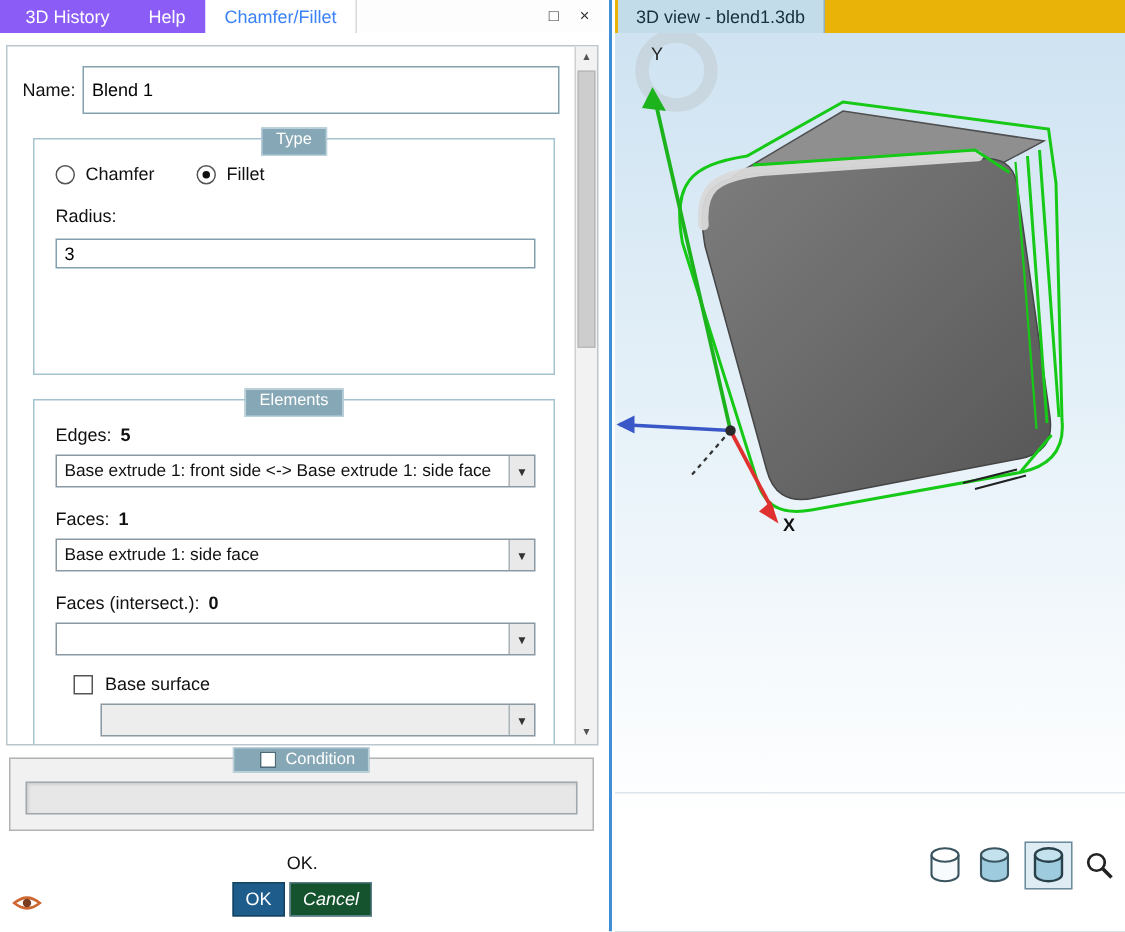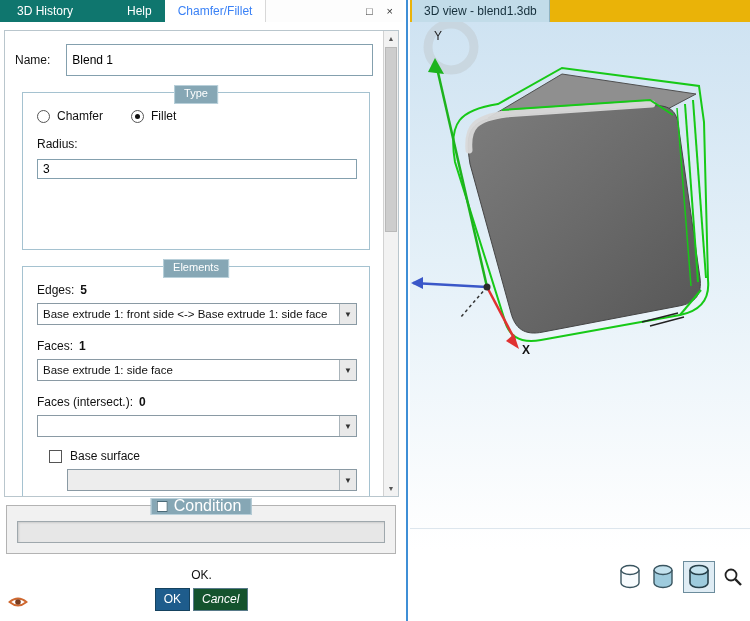--- a/index.html
+++ b/index.html
@@ -4,30 +4,30 @@
 <style>
   * { margin:0; padding:0; box-sizing:border-box; }
   html,body { width:750px; height:621px; overflow:hidden; }
   body { font-family:"Liberation Sans", sans-serif; font-size:12px; color:#111; background:#fff; }
   .app { display:flex; width:750px; height:621px; }
 
   
   .left-panel { width:403px; height:621px; position:relative; background:#fff; }
 
   .tabbar { position:absolute; top:0; left:0; right:0; height:22px; background:#fdfdfd; display:flex; align-items:stretch; }
-  .teal-seg { background:#0f766e; display:flex; align-items:stretch; padding-left:4px;gap:28px; }
+  .teal-seg { background:#8b5cf6; display:flex; align-items:stretch; padding-left:4px; }
   .tab { display:flex; align-items:center; padding:0 13px; font-size:12px; color:#fff; cursor:default; }
   .tab.active { background:#ffffff; color:#3b82f6; border-right:1px solid #d8d8d8; }
   .win-ctrls { margin-left:auto; display:flex; align-items:center; gap:14px; padding-right:10px; color:#333; }
   .win-btn { font-size:11px; line-height:1; cursor:default; }
 
   .form-outer { position:absolute; top:30px; left:4px; width:395px; height:467px; border:1px solid #b9c6cd; background:#fff; overflow:hidden; }
   .form-content { position:absolute; top:0; left:0; right:15px; bottom:0; }
 
-  .name-row { display:flex; align-items:center; margin:13px 10px 0 10px; gap:16px; }
+  .name-row { display:flex; align-items:center; margin:13px 10px 0 10px; gap:5px; }
   .txt-input { height:32px; border:1px solid #84a0ae; background:#fff; font-family:inherit; font-size:12px; padding:0 5px; flex:1; }
 
   .group { position:relative; border:1px solid #a5c2d0; margin:16px 13px 0 17px; padding:12px 8px 8px 8px; }
   .group-badge { position:absolute; top:-8px; left:50%; transform:translateX(-50%); background:#86a7b5; border:1px solid #b9d0da; color:#fff; font-size:11px; padding:0 9px 3px 9px; white-space:nowrap; line-height:14px; }
   .group.type-group { padding-bottom:70px; }
 
   .radio-line { display:flex; align-items:center; gap:28px; padding-left:6px; margin-top:4px; }
   .radio-row { display:flex; align-items:center; gap:7px; }
   .radio { width:13px; height:13px; border:1px solid #555; border-radius:50%; background:#fff; display:inline-block; position:relative; flex:0 0 auto; }
   .radio.checked::after { content:''; position:absolute; left:3px; top:3px; width:5px; height:5px; border-radius:50%; background:#101010; }
@@ -48,21 +48,21 @@
   .checkbox { width:13px; height:13px; border:1px solid #555; background:#fff; display:inline-block; flex:0 0 auto; }
   .checkbox.small { width:11px; height:11px; border:1px solid #4a6a78; }
 
   .vscroll { position:absolute; top:0; right:0; bottom:0; width:15px; background:#f2f2f2; border-left:1px solid #d2d2d2; }
   .vscroll .sbtn { position:absolute; left:0; right:0; height:15px; display:flex; align-items:center; justify-content:center; font-size:7px; color:#555; background:#f2f2f2; cursor:default; }
   .vscroll .sbtn.up { top:0; }
   .vscroll .sbtn.down { bottom:0; }
   .vscroll .thumb { position:absolute; left:1px; right:1px; top:16px; height:185px; background:#cdcdcd; border:1px solid #b9b9b9; cursor:default; }
 
   .cond-group { position:absolute; top:505px; left:6px; width:390px; border:1px solid #b3b3b3; background:#f1f1f1; padding:15px 10px 10px 10px; }
-  .cond-badge { position:absolute; top:-8px; left:50%; transform:translateX(-50%); background:#86a7b5; border:1px solid #b9d0da; color:#fff; font-size:16px; padding:0 9px 1px 5px; line-height:14px; display:inline-flex; align-items:center; gap:6px; white-space:nowrap; }
+  .cond-badge { position:absolute; top:-8px; left:50%; transform:translateX(-50%); background:#86a7b5; border:1px solid #b9d0da; color:#fff; font-size:11px; padding:0 9px 1px 17px; line-height:14px; display:inline-flex; align-items:center; gap:6px; white-space:nowrap; }
   .cond-input { display:block; width:100%; height:22px; background:#e7e7e7; border:1px solid #9fa8ad; box-shadow:inset 1px 1px 2px rgba(0,0,0,0.12); }
 
   .status-line { position:absolute; top:568px; left:0; right:0; text-align:center; }
   .btn-row { position:absolute; top:588px; left:0; right:0; display:flex; justify-content:center; gap:3px; }
   .btn { font-family:inherit; font-size:12px; color:#fff; padding:3px 8px 4px 8px; cursor:default; }
   .btn.ok { background:#1e5c8c; border:1px solid #15425f; }
   .btn.cancel { background:#14532d; border:1px solid #587a89;font-style:italic; }
 
   .eye { position:absolute; left:8px; bottom:11px; width:20px; height:16px; cursor:default; }
 

